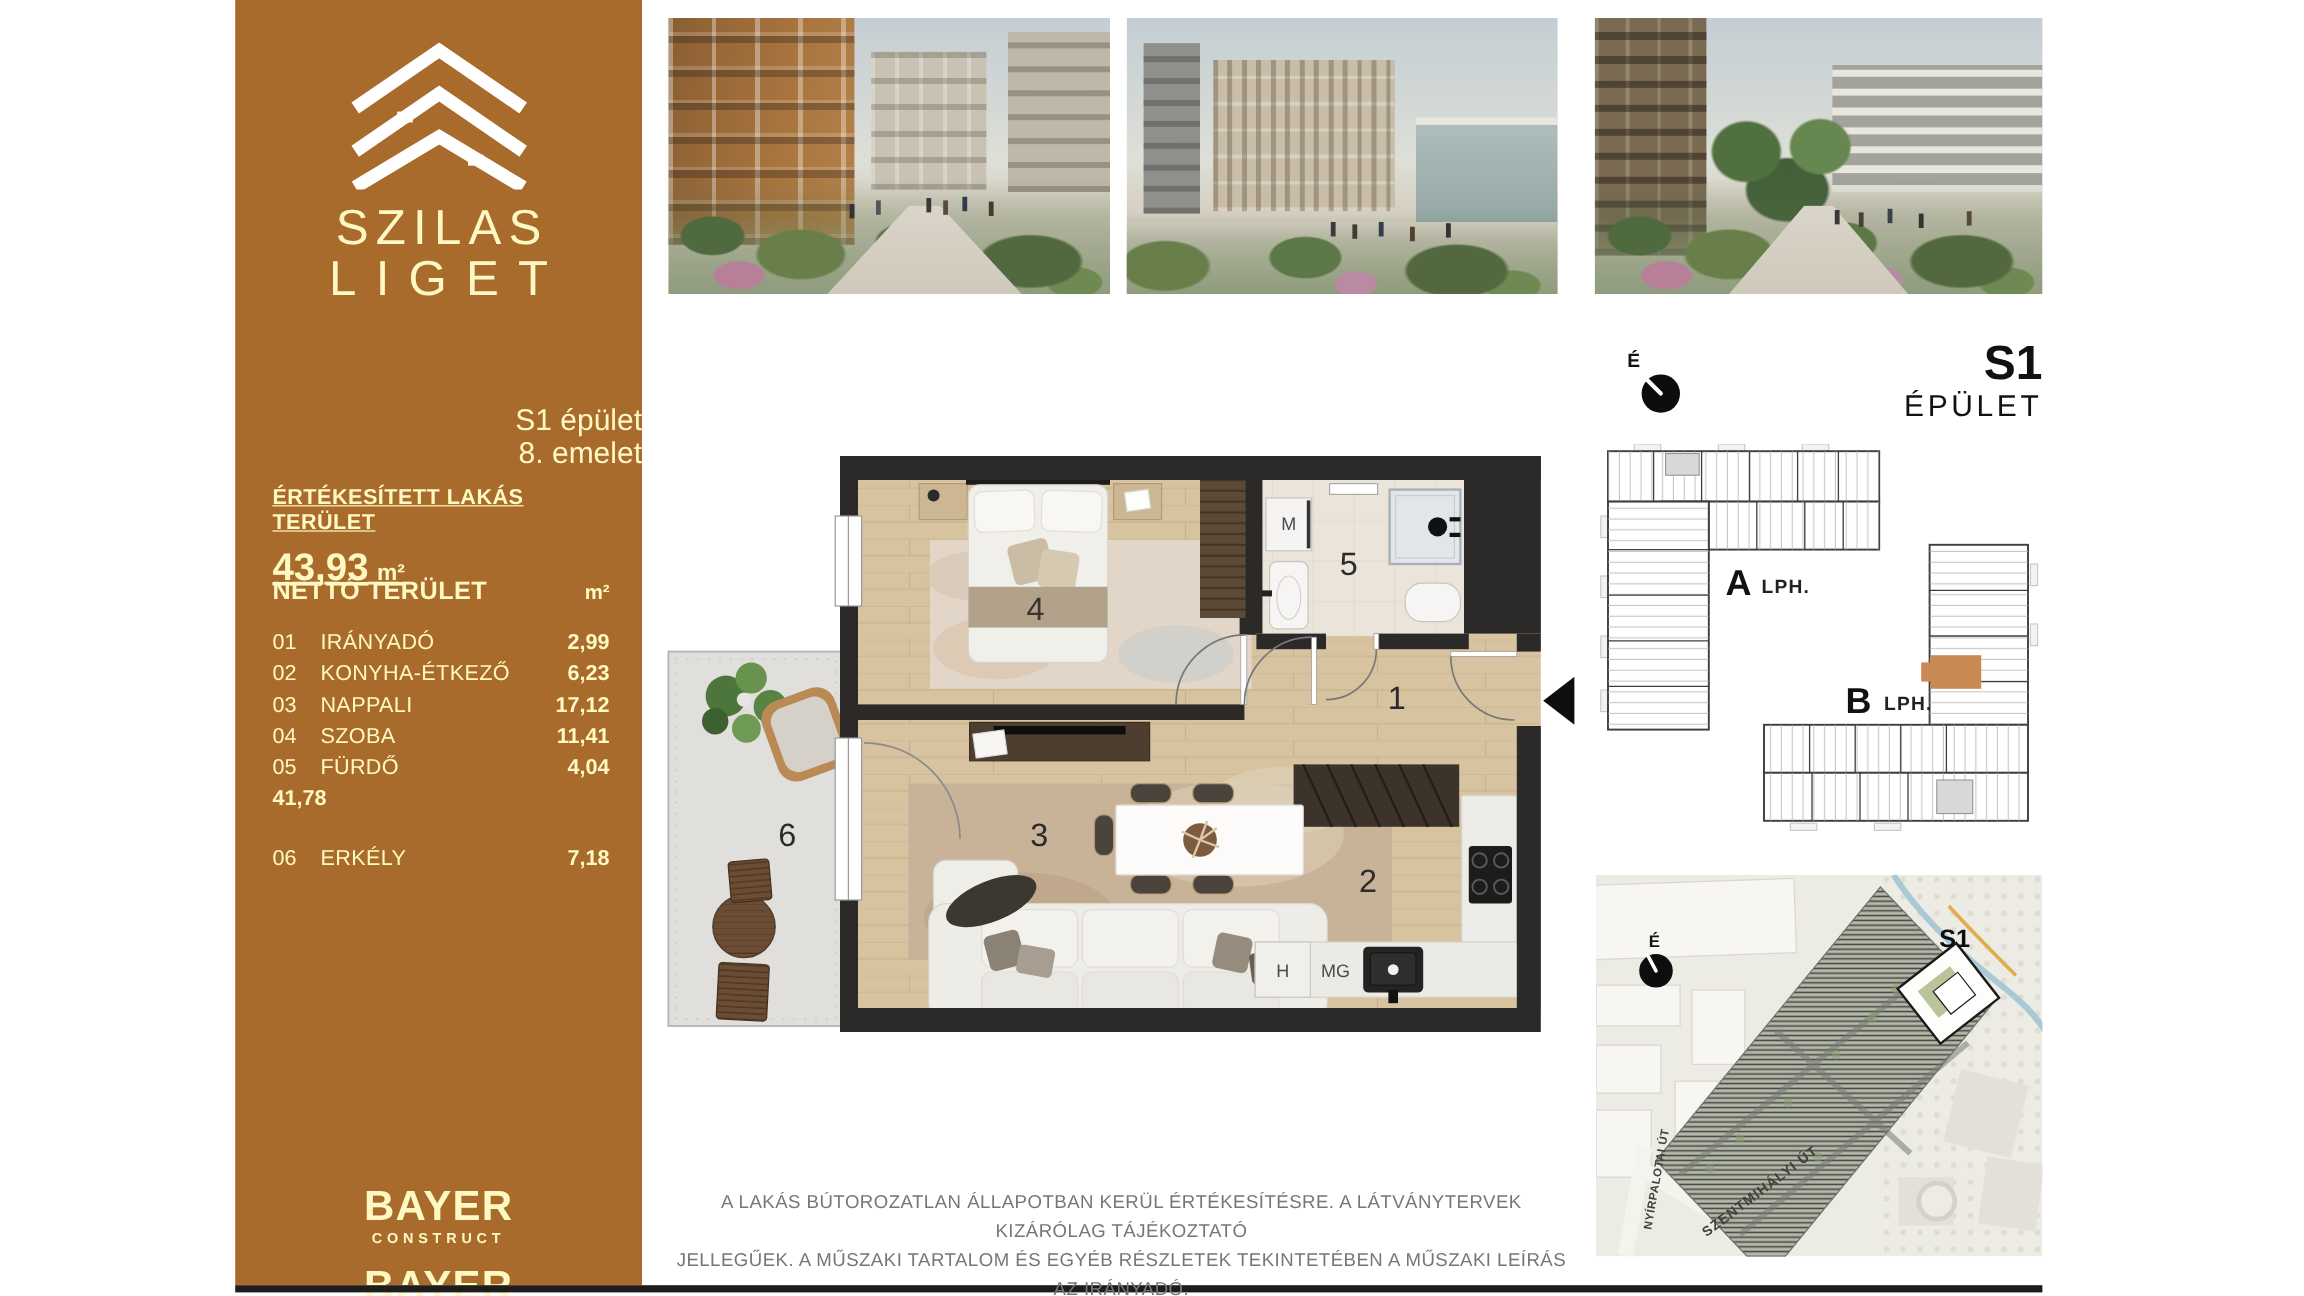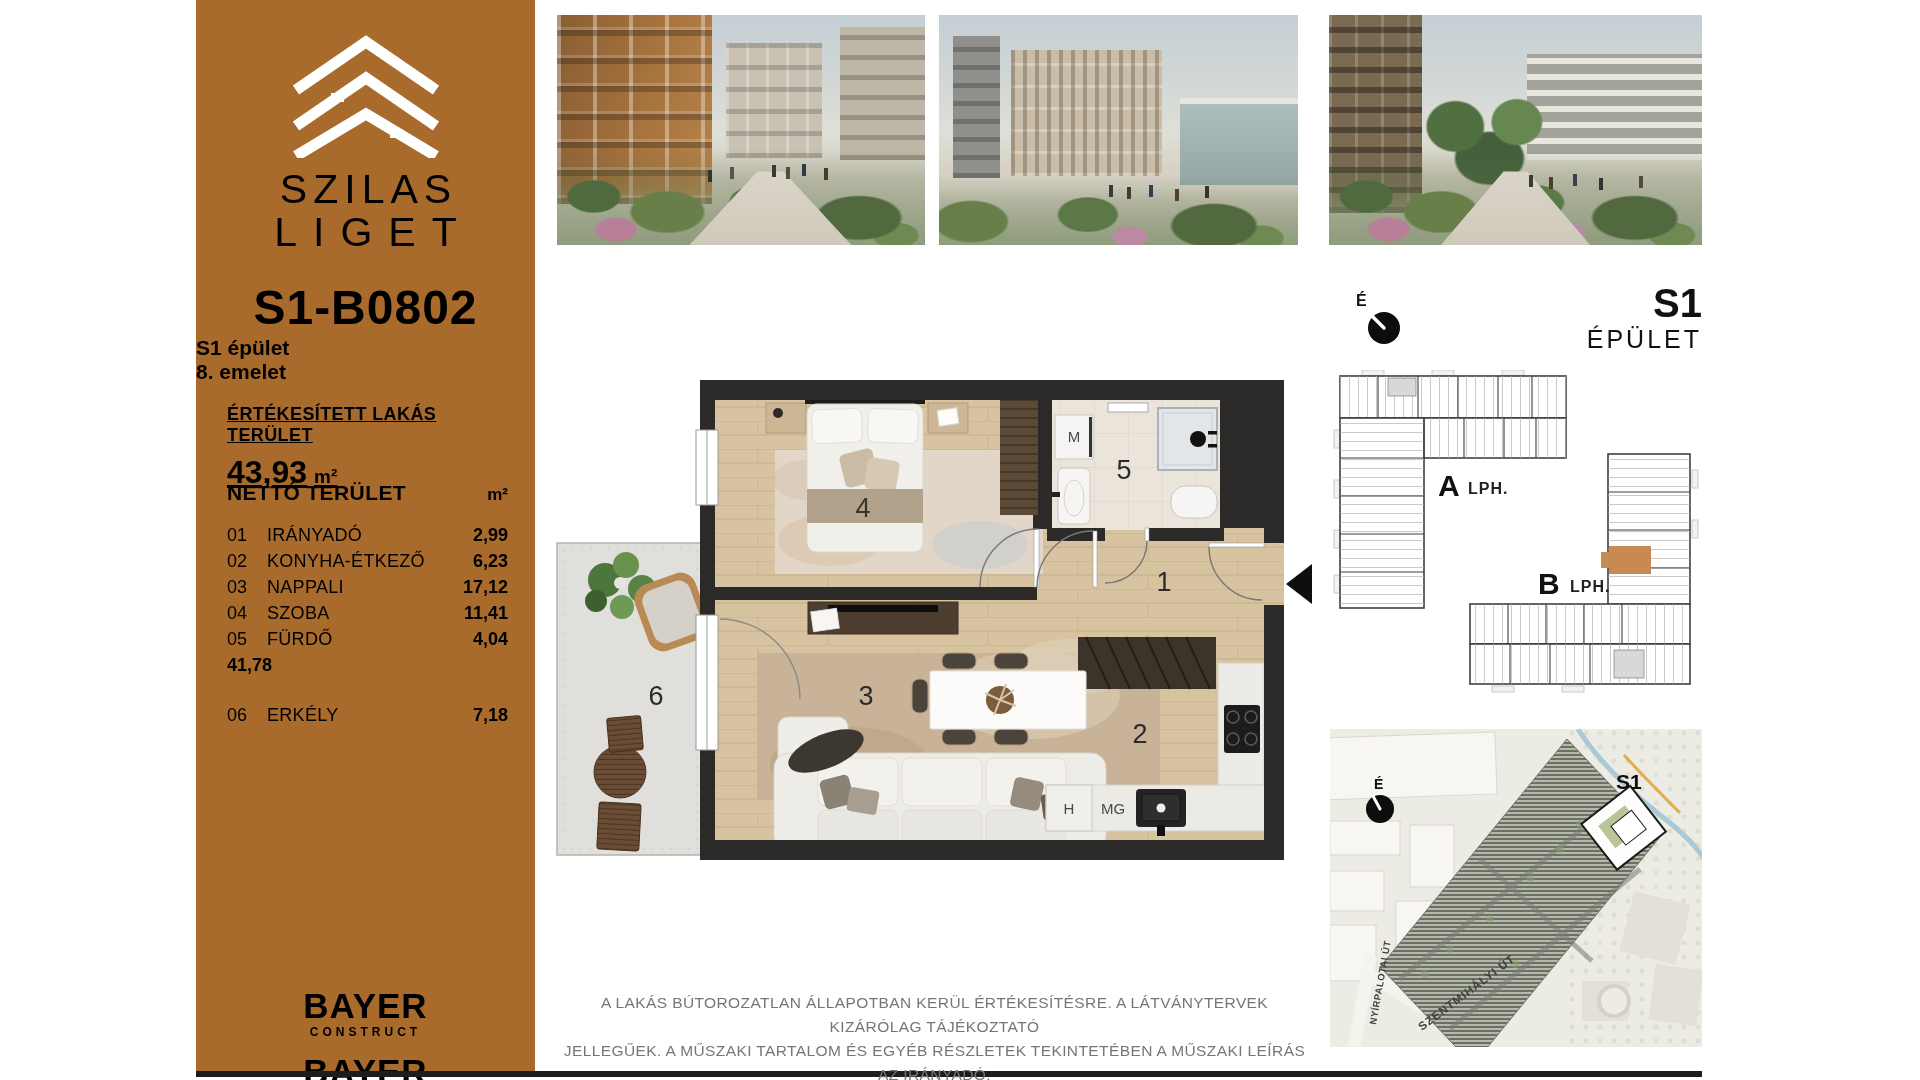--- a/index.html
+++ b/index.html
@@ -1,27 +1,27 @@
 <!DOCTYPE html>
 <html><head>
 <meta charset="utf-8">
 <style>
   html,body{margin:0;padding:0;background:#fff;}
   .page{position:relative;width:1920px;height:1080px;background:#fff;overflow:hidden;
         font-family:"Liberation Sans","DejaVu Sans",sans-serif;}
   .abs{position:absolute;}
 
   
-  .sidebar{position:absolute;left:196px;top:0;width:339px;height:1071px;background:#A86B2C;color:#000000;}
+  .sidebar{position:absolute;left:196px;top:0;width:339px;height:1071px;background:#A86B2C;color:#fef9c3;}
   .logo-svg{position:absolute;left:80px;top:30px;}
   .brand{position:absolute;left:0;top:168px;width:100%;text-align:center;font-weight:500;line-height:1.06;}
   .brand .b1{font-size:41px;letter-spacing:6px;text-indent:6px;}
   .brand .b2{font-size:41px;letter-spacing:16px;text-indent:16px;}
   .unit-id{position:absolute;left:0;top:280px;width:100%;text-align:center;font-size:48px;font-weight:800;letter-spacing:1px;}
-  .unit-sub{position:absolute;left:0;top:336px;width:100%;text-align:left;font-size:21px;font-weight:700;line-height:1.12;}
+  .unit-sub{position:absolute;left:0;top:336px;width:100%;text-align:right;font-size:25px;font-weight:400;line-height:1.12;}
   .sold{position:absolute;left:31px;top:404px;right:27px;text-decoration:underline;}
   .sold .lbl{font-size:18px;font-weight:700;letter-spacing:.4px;}
   .sold .val{margin-top:8px;font-size:32px;font-weight:800;}
   .sold .val .u{font-size:19px;font-weight:700;margin-left:7px;}
   .nethead{position:absolute;left:31px;right:27px;top:481px;display:flex;justify-content:space-between;align-items:baseline;}
   .nethead .nl{font-size:21px;font-weight:800;letter-spacing:.4px;}
   .nethead .nu{font-size:17px;font-weight:700;}
   .rooms{position:absolute;left:31px;right:27px;top:522px;}
   .rrow{display:flex;height:26px;align-items:center;font-size:18px;}
   .rrow .n{width:40px;font-weight:500;}
@@ -99,21 +99,20 @@
         <path d="M 20 96 L 90 48 L 160 96"></path>
         <path d="M 20 126 L 90 84 L 160 126"></path>
       </g>
       <rect x="55" y="63" width="13" height="9" fill="#fff"></rect>
       <rect x="114" y="99" width="13" height="9" fill="#fff"></rect>
     </svg>
     <div class="brand">
       <div class="b1">SZILAS</div>
       <div class="b2">LIGET</div>
     </div>
-    <div class="unit-id">S1-B0802</div>
     <div class="unit-sub">
       <div>S1 épület</div>
       <div>8. emelet</div>
     </div>
     <div class="sold">
       <div class="lbl">ÉRTÉKESÍTETT LAKÁS TERÜLET</div>
       <div class="val"><span>43,93</span><span class="u">m²</span></div>
     </div>
     <div class="nethead">
       <span class="nl">NETTÓ TERÜLET</span>

